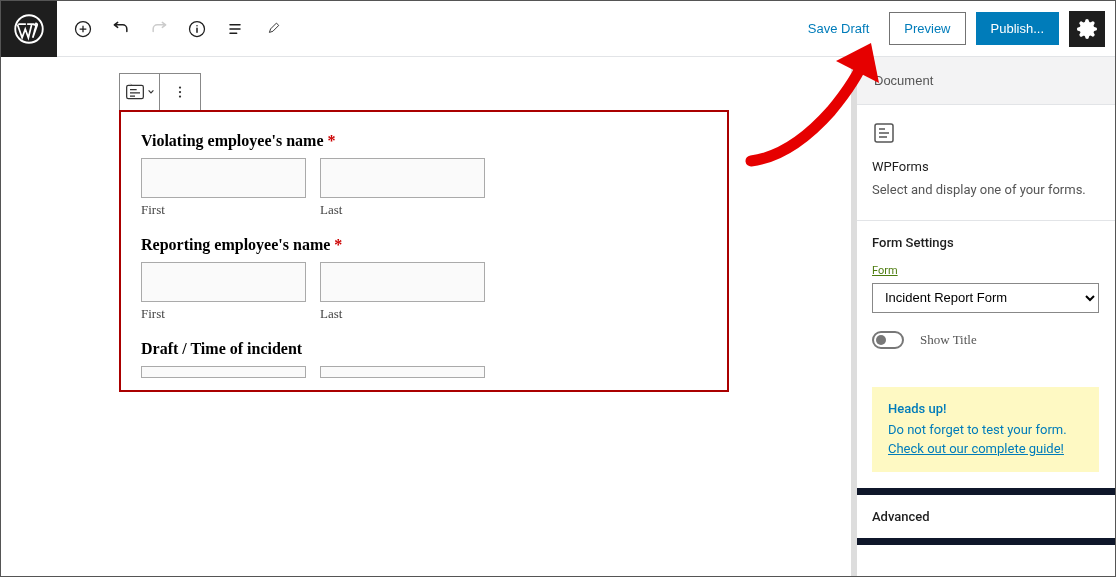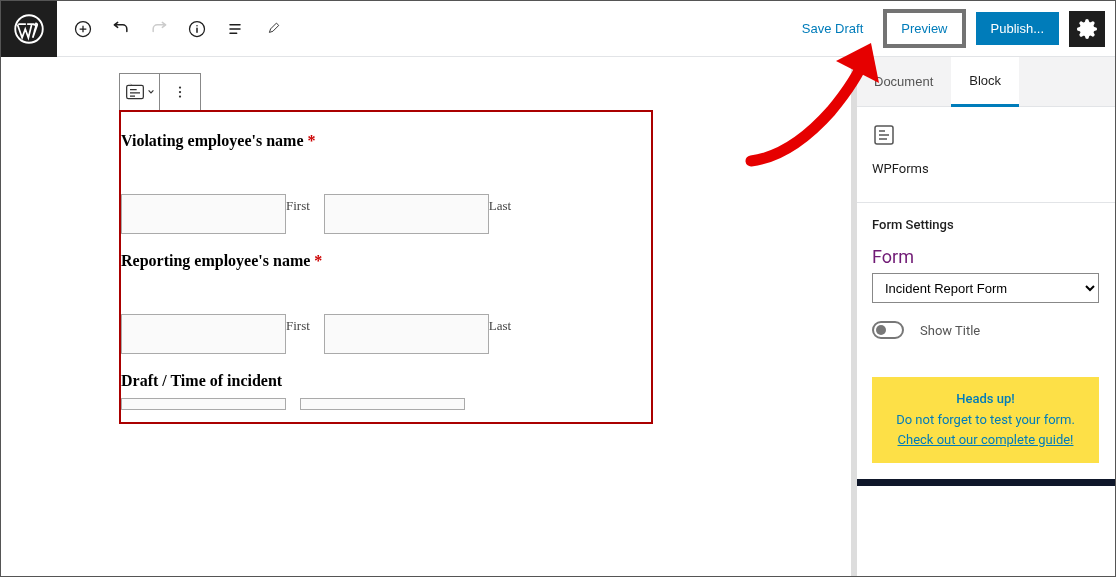--- a/index.html
+++ b/index.html
@@ -74,21 +74,21 @@
       color: #007cba;
       background: transparent;
       border: none;
       font-size: 13px;
       cursor: pointer;
       padding: 0 10px;
     }
     .btn-preview {
       color: #007cba;
       background: #fff;
-      border: 4px solid #737373;
+      border: 1px solid #737373;
       font-size: 13px;
       cursor: pointer;
       padding: 8px 14px;
     }
     .btn-publish {
       color: #fff;
       background: #007cba;
       border: 1px solid #007cba;
       font-size: 13px;
       cursor: pointer;
@@ -144,23 +144,23 @@
       border: none;
       cursor: pointer;
     }
     .block-toolbar-btn:first-child {
       border-right: 1px solid #888;
     }
     
     
     .form-block {
       margin-left: 118px;
-      width: 534px;
+      width: 610px;
       border: 2px solid #a00;
-      padding: 20px 18px 8px 0;
+      padding: 20px 18px 8px 20px;
       margin-top: -1px;
     }
     .form-field {
       margin-bottom: 18px;
     }
     .field-label {
       font-family: Georgia, serif;
       font-size: 16px;
       font-weight: bold;
       color: #000;
@@ -169,22 +169,21 @@
     }
     .required {
       color: #c00;
     }
     .name-row {
       display: flex;
       gap: 14px;
     }
     .name-col {
       display: flex;
-      flex-direction: row;
-      margin-top: 36px;
+      flex-direction: column;
     }
     .text-input {
       width: 165px;
       height: 40px;
       border: 1px solid #aaa;
       background: #fafafa;
       padding: 4px 8px;
       font-size: 14px;
     }
     .email-input {
@@ -265,39 +264,41 @@
       font-weight: 500;
       cursor: pointer;
       display: flex;
       justify-content: space-between;
       align-items: center;
     }
     .panel-body {
       padding: 0 16px 18px 16px;
     }
     .field-label-sm {
-      font-size: 18px;
-      color: #701a75;
+      font-size: 11px;
+      color: #4d7c0f;
       margin-bottom: 6px;
       display: block;
+      text-decoration: underline;
     }
     .form-select {
       width: 100%;
       height: 30px;
       border: 1px solid #888;
       background: #fff;
       padding: 0 8px;
       font-size: 13px;
       margin-bottom: 18px;
     }
     .toggle-row {
       display: flex;
       align-items: center;
       gap: 16px;
       margin-bottom: 14px;
+      font-family: Liberation Serif, serif;
     }
     .toggle {
       width: 32px;
       height: 18px;
       border-radius: 9px;
       background: #fff;
       border: 2px solid #777;
       position: relative;
       cursor: pointer;
     }
@@ -310,24 +311,23 @@
       background: #777;
       top: 2px;
       left: 2px;
     }
     .toggle-label {
       font-size: 13px;
       color: #555;
     }
     
     .notice {
-      background: #fde047;
+      background: #fef9c3;
       padding: 14px 16px 16px 16px;
       margin: 6px 16px 16px 16px;
-      text-align: center;
     }
     .notice-title {
       color: #007cba;
       font-size: 13px;
       font-weight: 500;
       margin-bottom: 4px;
     }
     .notice-text {
       color: #007cba;
       font-size: 13px;
@@ -481,32 +481,32 @@
         </div>
       </div>
     </div>
   </div>
 
   <div class="sidebar-scrollbar"></div>
 
   <div class="sidebar">
     <div class="sidebar-tabs">
       <button class="sidebar-tab">Document</button>
-      <button class="sidebar-tab active">Block</button>
     </div>
 
     <div class="block-info">
       <div class="block-info-icon">
         <svg width="24" height="24" viewBox="0 0 24 24">
             <rect x="3" y="3" width="18" height="18" rx="2" stroke="#555" stroke-width="1.5" fill="none"></rect>
             <path d="M7 8h6M7 12h10M7 16h8" stroke="#555" stroke-width="1.5"></path>
           </svg>
       </div>
       <div class="block-info-text">
         <div class="block-info-title">WPForms</div>
+        <div class="block-info-desc">Select and display one of your forms.</div>
       </div>
     </div>
 
     <div class="panel-section">
       <div class="panel-header">
         <span>Form Settings</span>
       </div>
       <div class="panel-body">
         <label class="field-label-sm">Form</label>
         <select class="form-select">
@@ -517,19 +517,24 @@
           <span class="toggle-label">Show Title</span>
         </div>
       </div>
       <div class="notice">
         <div class="notice-title">Heads up!</div>
         <div class="notice-text">Do not forget to test your form.</div>
         <a class="notice-link">Check out our complete guide!</a>
       </div>
     </div>
 
+    <div class="panel-section">
+      <div class="panel-header">
+        <span>Advanced</span>
+      </div>
+    </div>
   </div>
 </div>
 
 <svg class="red-arrow" width="170" height="150" viewBox="0 0 170 150">
   <path d="M20 130 Q 60 125 100 80 Q 125 50 135 25" stroke="#e60000" stroke-width="11" fill="none" stroke-linecap="round"></path>
   <path d="M105 30 L140 12 L148 52 Z" fill="#e60000"></path>
 </svg>
 
 </body></html>

